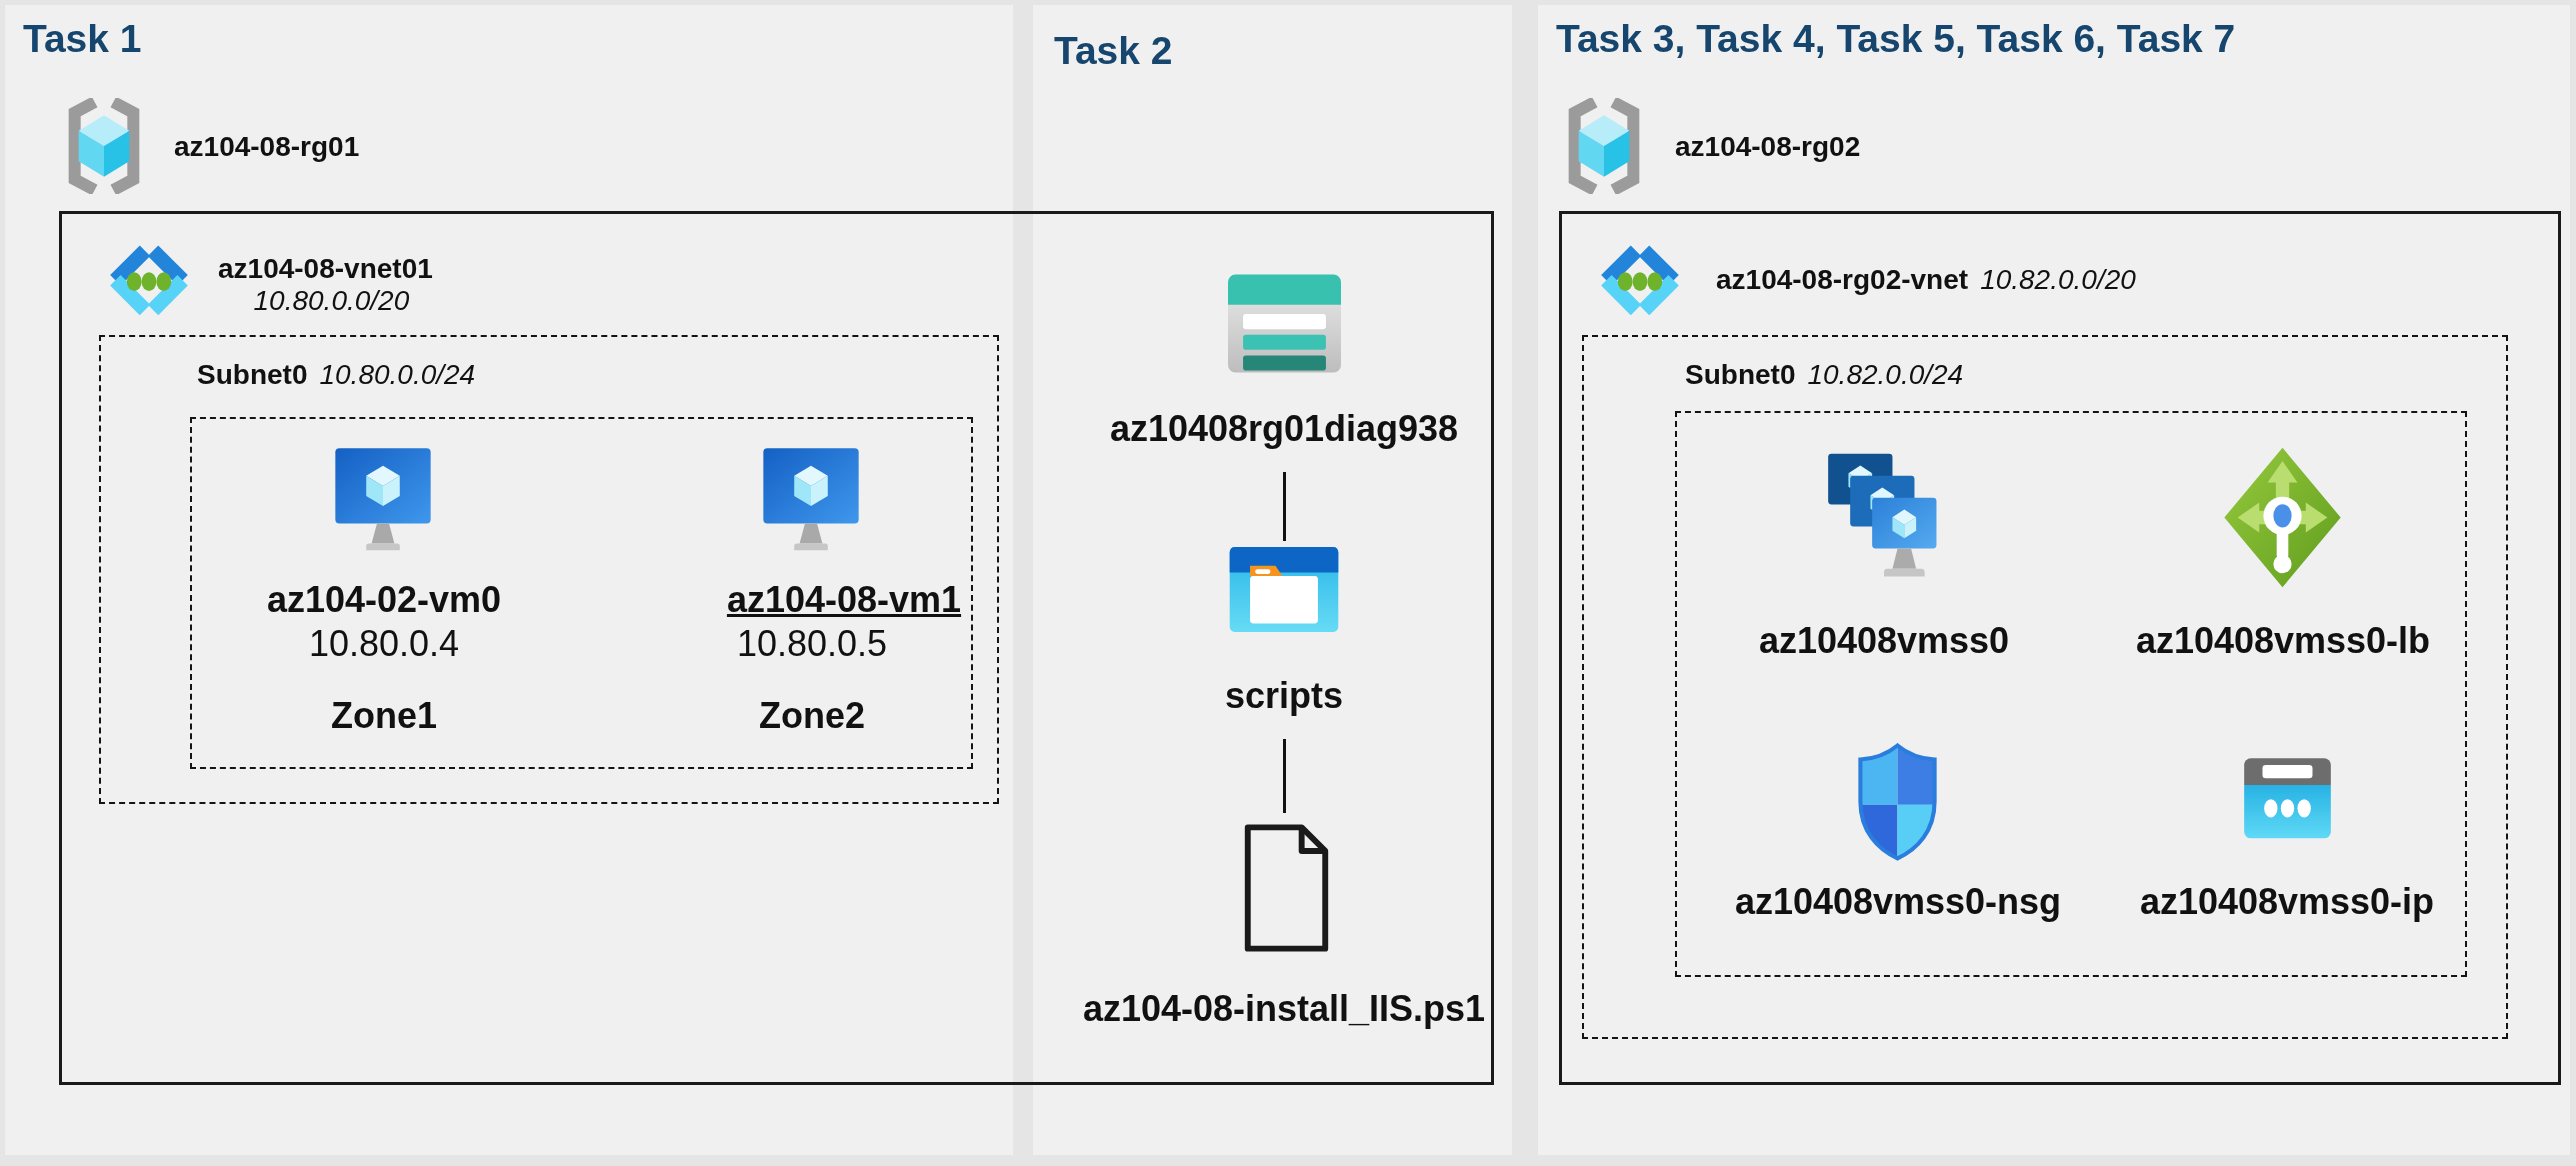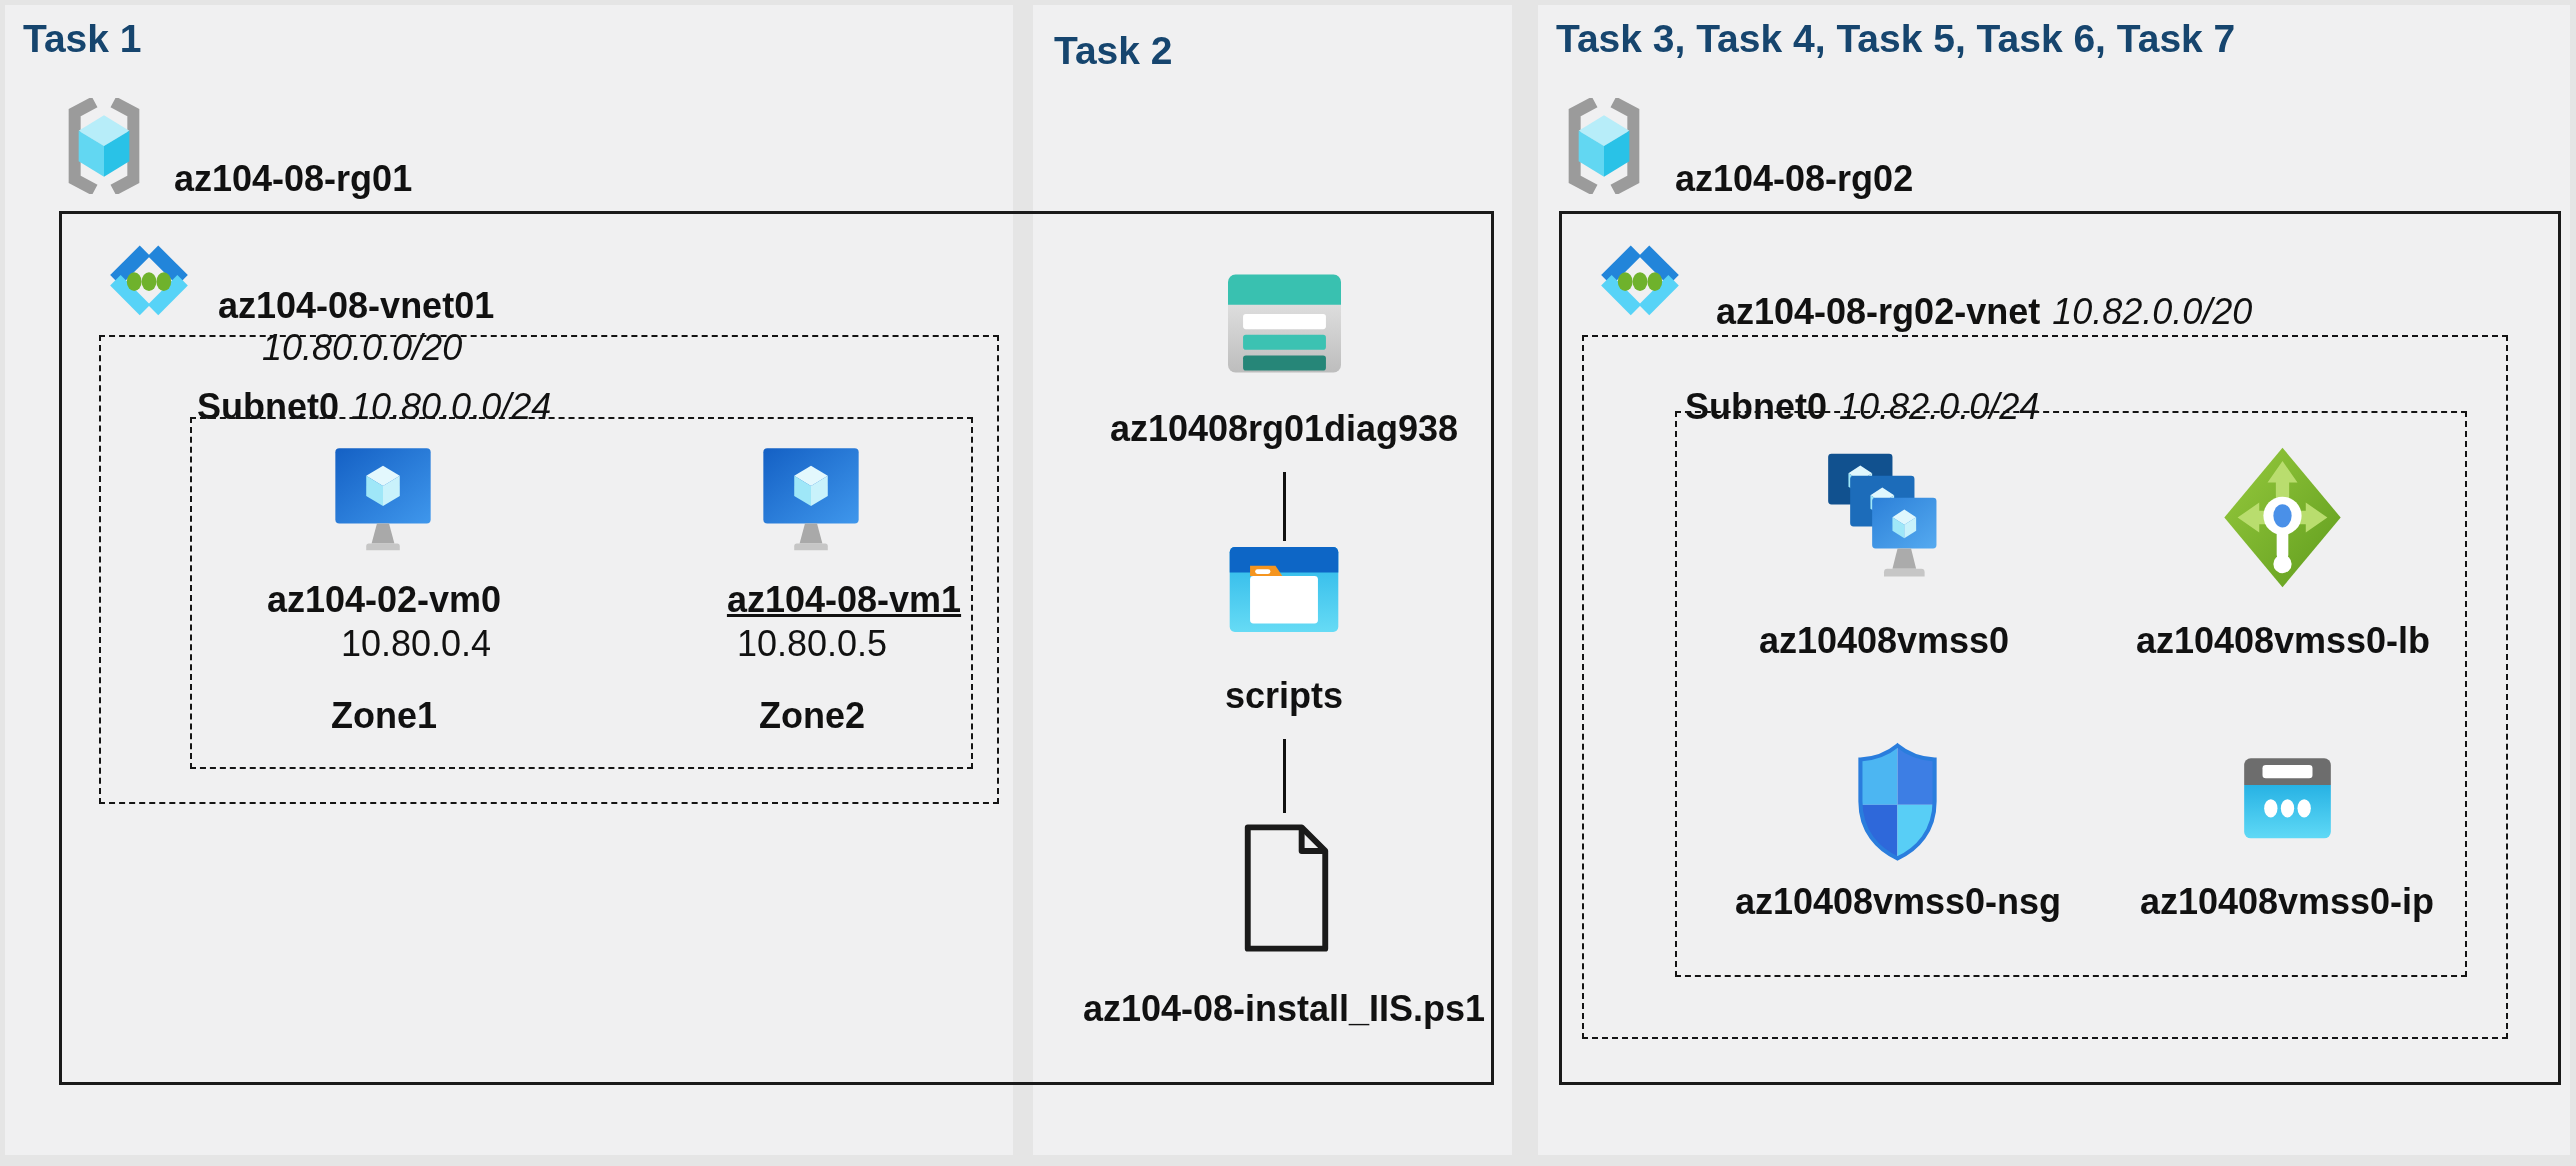--- a/index.html
+++ b/index.html
@@ -3,21 +3,21 @@
 <meta charset="utf-8">
 <style>
   html,body{margin:0;padding:0;background:#ffffff;}
   #canvas{position:relative;width:2576px;height:1166px;background:#e5e5e5;
           font-family:"Liberation Sans",sans-serif;color:#111111;overflow:hidden;}
   .abs{position:absolute;}
   .panel{background:#f0f0f1;}
   .title{font-size:39px;font-weight:700;color:#16456e;white-space:nowrap;line-height:1.1;}
   .solidbox{border:3.4px solid #1a1a1a;box-sizing:border-box;}
   .dashedbox{border:2.7px dashed #141414;box-sizing:border-box;}
-  .rowlabel{display:flex;align-items:center;font-size:36px;font-weight:700;white-space:nowrap;height:49px;margin-top:32px;}
+  .rowlabel{display:flex;align-items:center;font-size:28px;font-weight:700;white-space:nowrap;height:49px;}
   .cidr{font-weight:400;margin-left:12px;font-style:italic;}
   .clabel{font-size:36px;font-weight:700;white-space:nowrap;transform:translateX(-50%);line-height:1.1;text-align:center;}
   .clabel.regular{font-weight:400;}
   .connector{width:3.4px;background:#111111;}
   svg{display:block;width:100%;height:100%;}
 </style>
 </head>
 <body>
 
 <div id="canvas">
@@ -77,21 +77,21 @@
         </defs>
       <rect x="1" y="0" width="71" height="56" rx="3" fill="url(#vmgA)"></rect>
       <polygon points="36.5,13 49,20.5 36.5,28 24,20.5" fill="#e3f8fd"></polygon>
       <polygon points="24,20.5 36.5,28 36.5,43 24,35.5" fill="#9fe7f8"></polygon>
       <polygon points="49,20.5 36.5,28 36.5,43 49,35.5" fill="#c9f2fb"></polygon>
       <polygon points="32,56 41,56 45,71 28,71" fill="#a9a9a9"></polygon>
       <path d="M26 71 h21 a2 2 0 0 1 2 2 v3 h-25 v-3 a2 2 0 0 1 2 -2 z" fill="#c6c6c6"></path>
     </svg>
   </div>
   <div class="abs clabel" style="left:384px;top:580px;">az104-02-vm0</div>
-  <div class="abs clabel regular" style="left:384px;top:624px;margin-left:32px;">10.80.0.4</div>
+  <div class="abs clabel regular" style="left:384px;top:624px;">10.80.0.4</div>
   <div class="abs clabel" style="left:384px;top:696px;">Zone1</div>
 
   <div class="abs" style="left:762px;top:448px;width:98px;height:108px;">
     <svg viewBox="0 0 73 80">
       <defs>
           <linearGradient id="vmgB" x1="0" y1="0" x2="1" y2="1">
         <stop offset="0" stop-color="#1460c4"></stop>
             <stop offset="1" stop-color="#3f97ec"></stop>
           </linearGradient>
         </defs>

